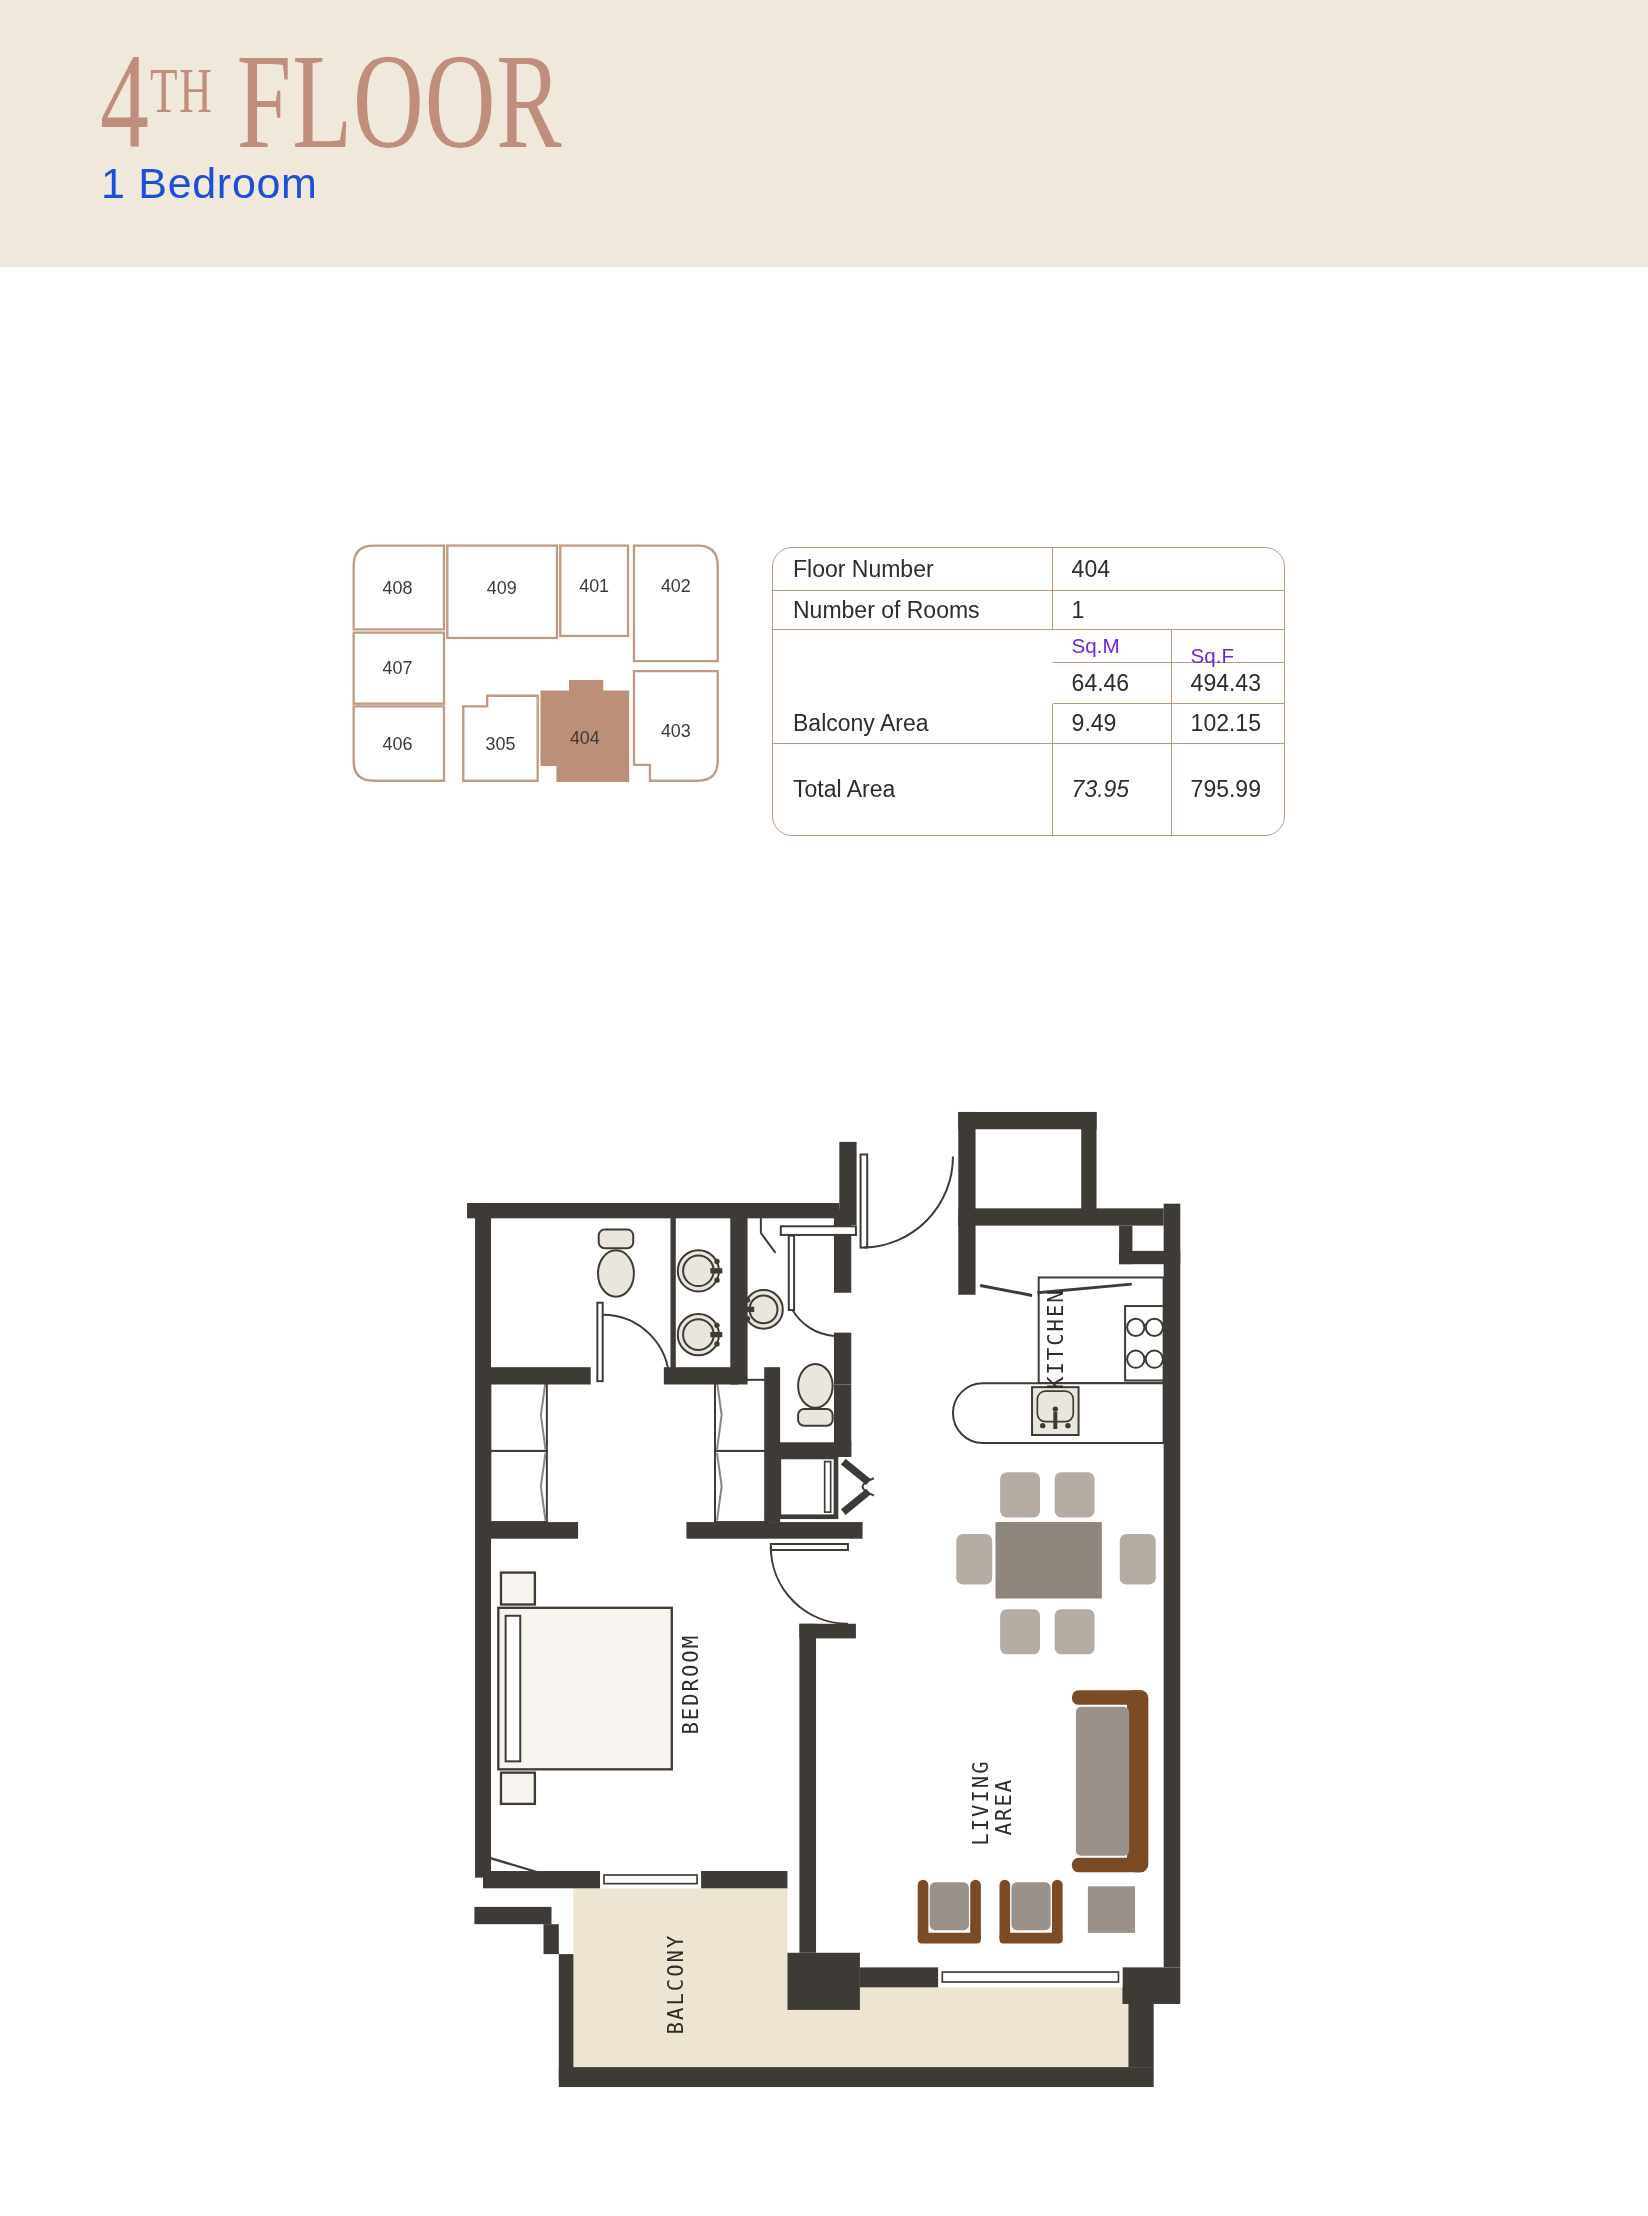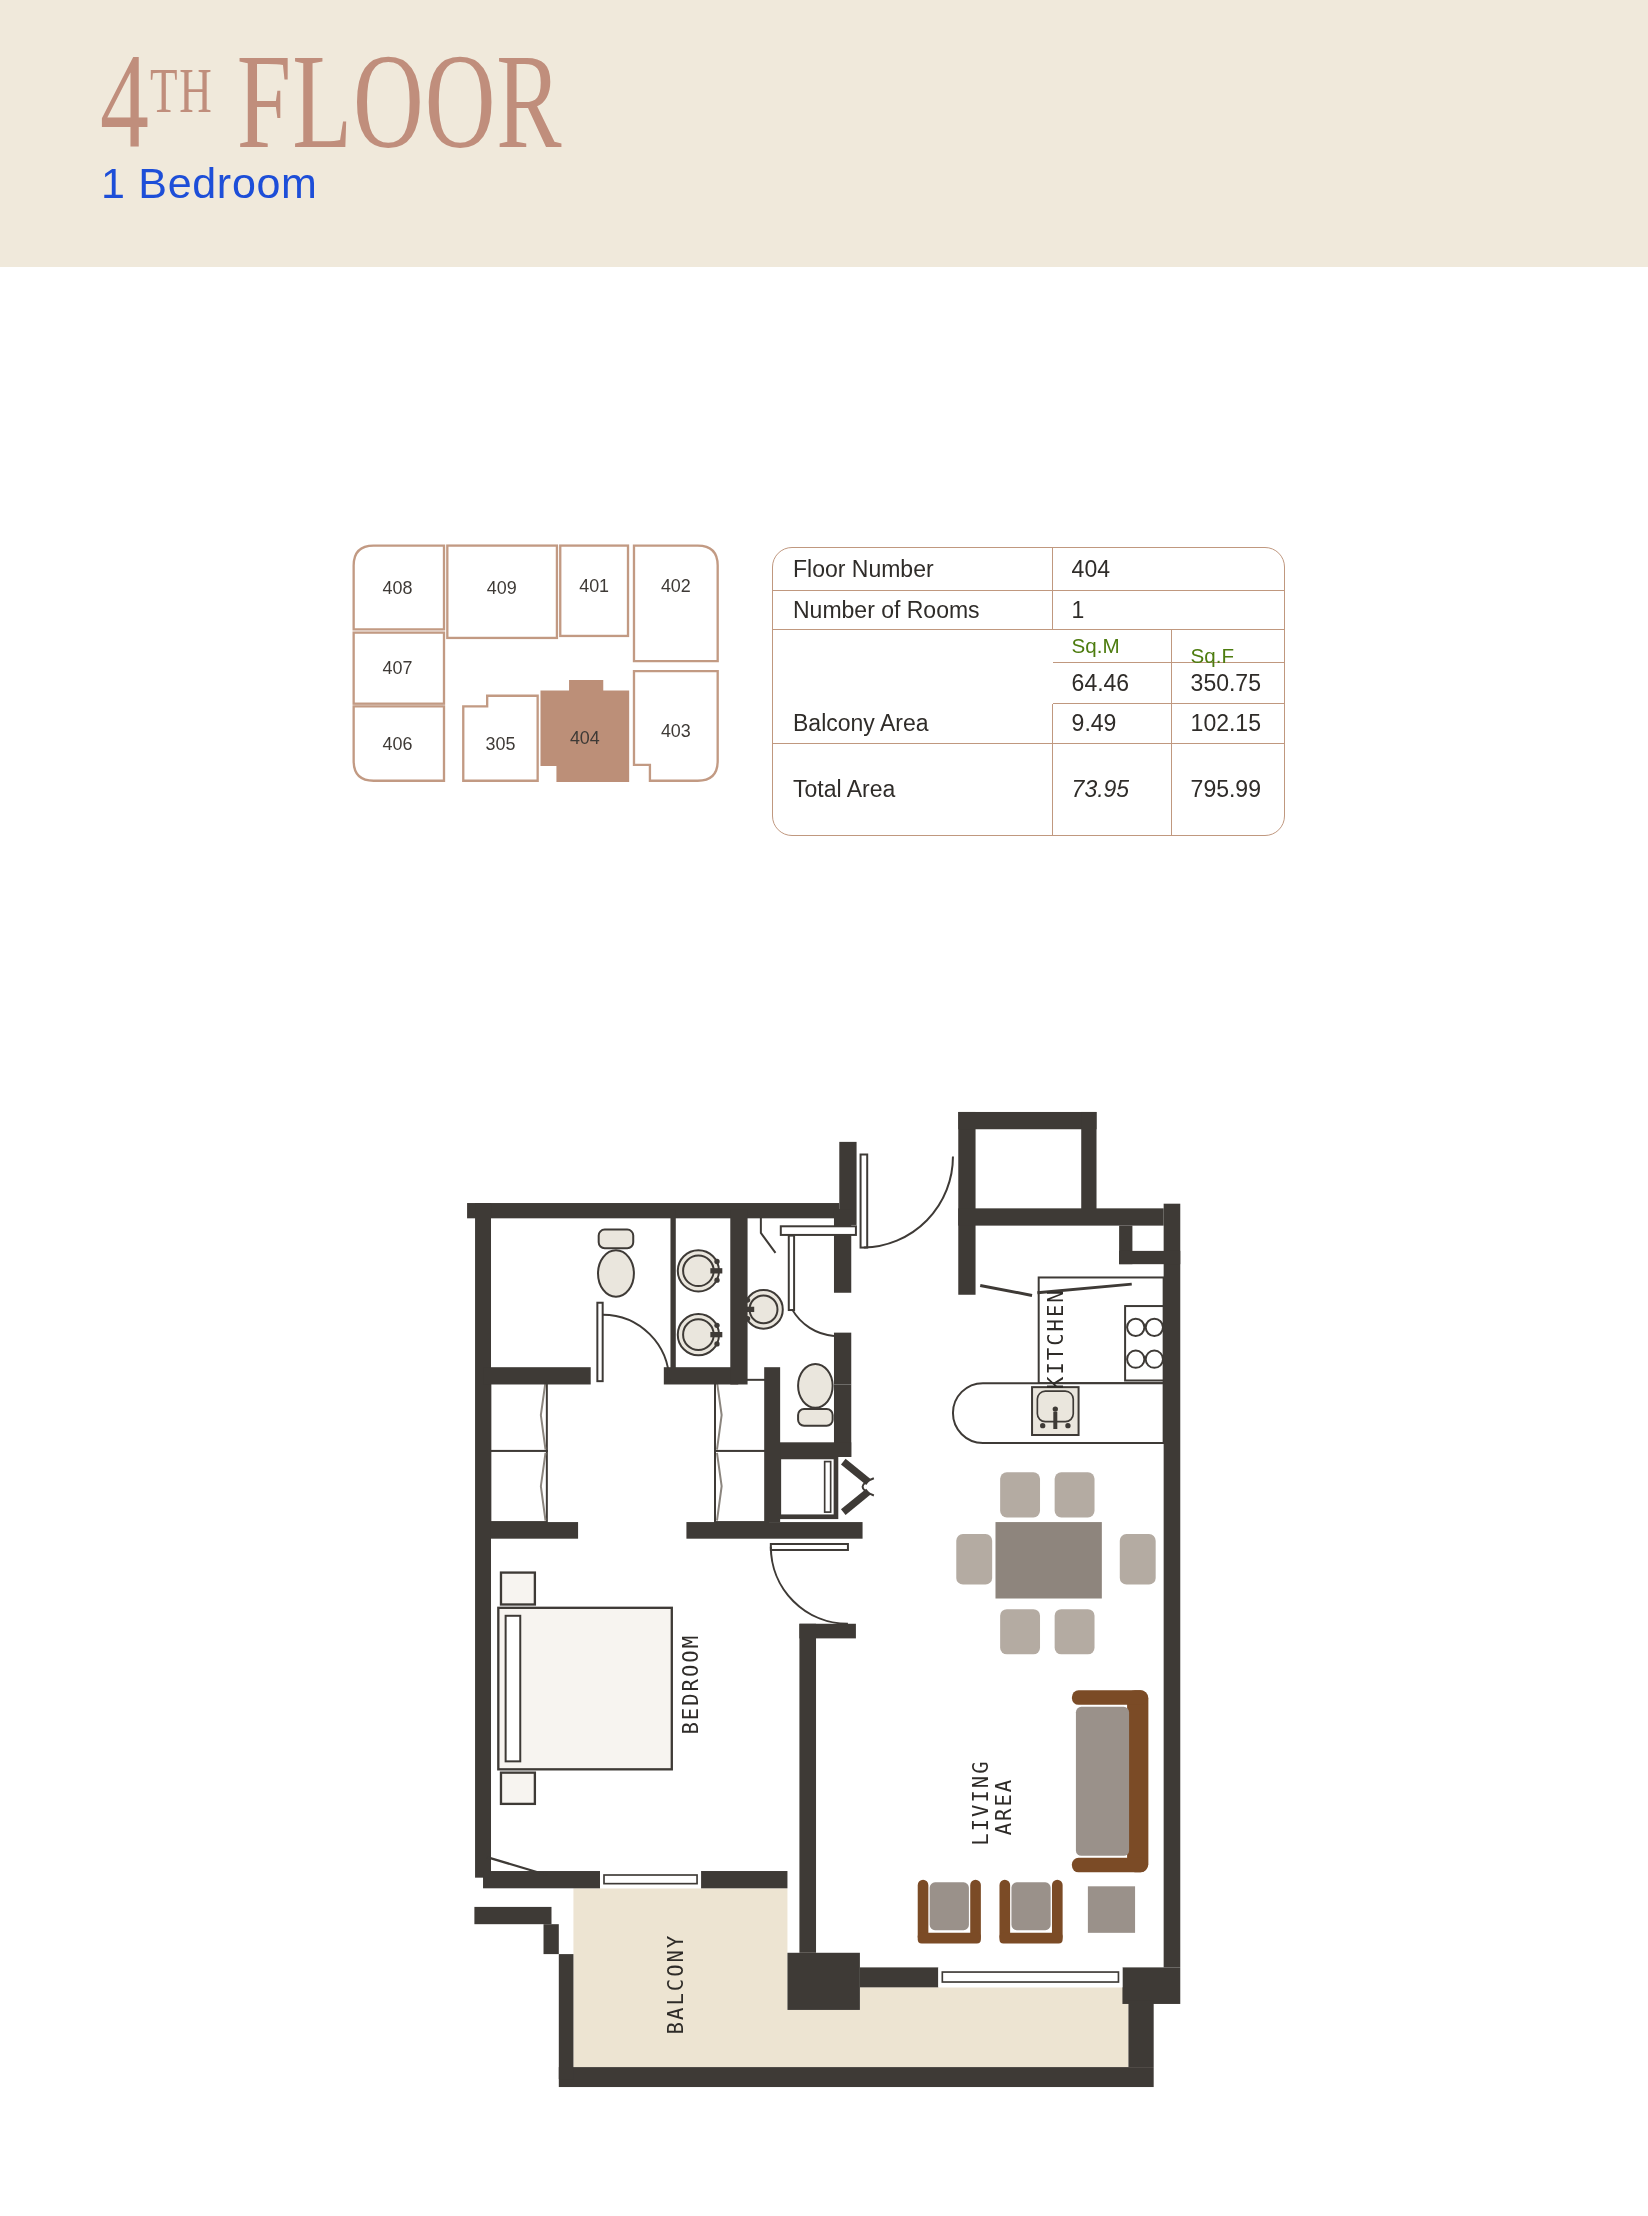--- a/index.html
+++ b/index.html
@@ -21,21 +21,21 @@
   
   .info-table{position:absolute;left:772px;top:547px;width:513px;height:289px;
       border:1.7px solid #C0987F;border-radius:20px;background:#fff;
       display:grid;grid-template-columns:280px 119px 1fr;grid-template-rows:43px 39px 33px 41px 40px 1fr;
       box-sizing:border-box;color:#2F2C29;}
   .cell{display:flex;align-items:center;font-size:23px;font-weight:500;box-sizing:border-box;}
   .cell.lab{padding-left:20px;}
   .cell.val{padding-left:18.6px;}
   .bb{border-bottom:1.7px solid #C0987F;}
   .br{border-right:1.7px solid #C0987F;}
-  .unit-hdr{color:#4d7c0f;font-size:20.6px;font-weight:500;}
+  .unit-hdr{color:#6d28d9;font-size:20.6px;font-weight:500;}
   .endlab{align-items:flex-end;padding-bottom:8px;}
   
   .plan{position:absolute;left:467px;top:1102px;}
   .w{fill:#3E3A36;}
   .ol{fill:#ffffff;stroke:#3E3A36;stroke-width:3;}
   .ol2{fill:#F7F4F0;stroke:#3E3A36;stroke-width:3.5;}
   .fx{fill:#EAE6DD;stroke:#3E3A36;stroke-width:3;}
   .thin{fill:none;stroke:#3E3A36;stroke-width:3;}
   .thin4{fill:none;stroke:#3E3A36;stroke-width:4.5;}
   .plan-label{fill:#2E2B28;font-family:"DejaVu Sans Mono", monospace;font-size:31px;letter-spacing:3px;}
@@ -83,21 +83,21 @@
   </svg>
 
   <div class="info-table">
     <div class="cell lab bb br" style="grid-column:1;grid-row:1;">Floor Number</div>
     <div class="cell val bb" style="grid-column:2/4;grid-row:1;">404</div>
     <div class="cell lab bb br" style="grid-column:1;grid-row:2;">Number of Rooms</div>
     <div class="cell val bb" style="grid-column:2/4;grid-row:2;">1</div>
     <div class="cell val bb br unit-hdr" style="grid-column:2;grid-row:3;">Sq.M</div>
     <div class="cell val bb unit-hdr" style="grid-column:3;grid-row:3;margin-top:20px;">Sq.F</div>
     <div class="cell val bb br" style="grid-column:2;grid-row:4;text-align:right;">64.46</div>
-    <div class="cell val bb" style="grid-column:3;grid-row:4;">350.75</div>
+    <div class="cell val bb" style="grid-column:3;grid-row:4;">494.43</div>
     <div class="cell lab bb br" style="grid-column:1;grid-row:5;">Balcony Area</div>
     <div class="cell val bb br" style="grid-column:2;grid-row:5;">9.49</div>
     <div class="cell val bb" style="grid-column:3;grid-row:5;">102.15</div>
     <div class="cell lab br" style="grid-column:1;grid-row:6;">Total Area</div>
     <div class="cell val br" style="grid-column:2;grid-row:6;font-style:italic;">73.95</div>
     <div class="cell val" style="grid-column:3;grid-row:6;">795.99</div>
   </div>
 
   <svg class="plan" width="718" height="997" viewBox="0 0 1080 1500">
 

